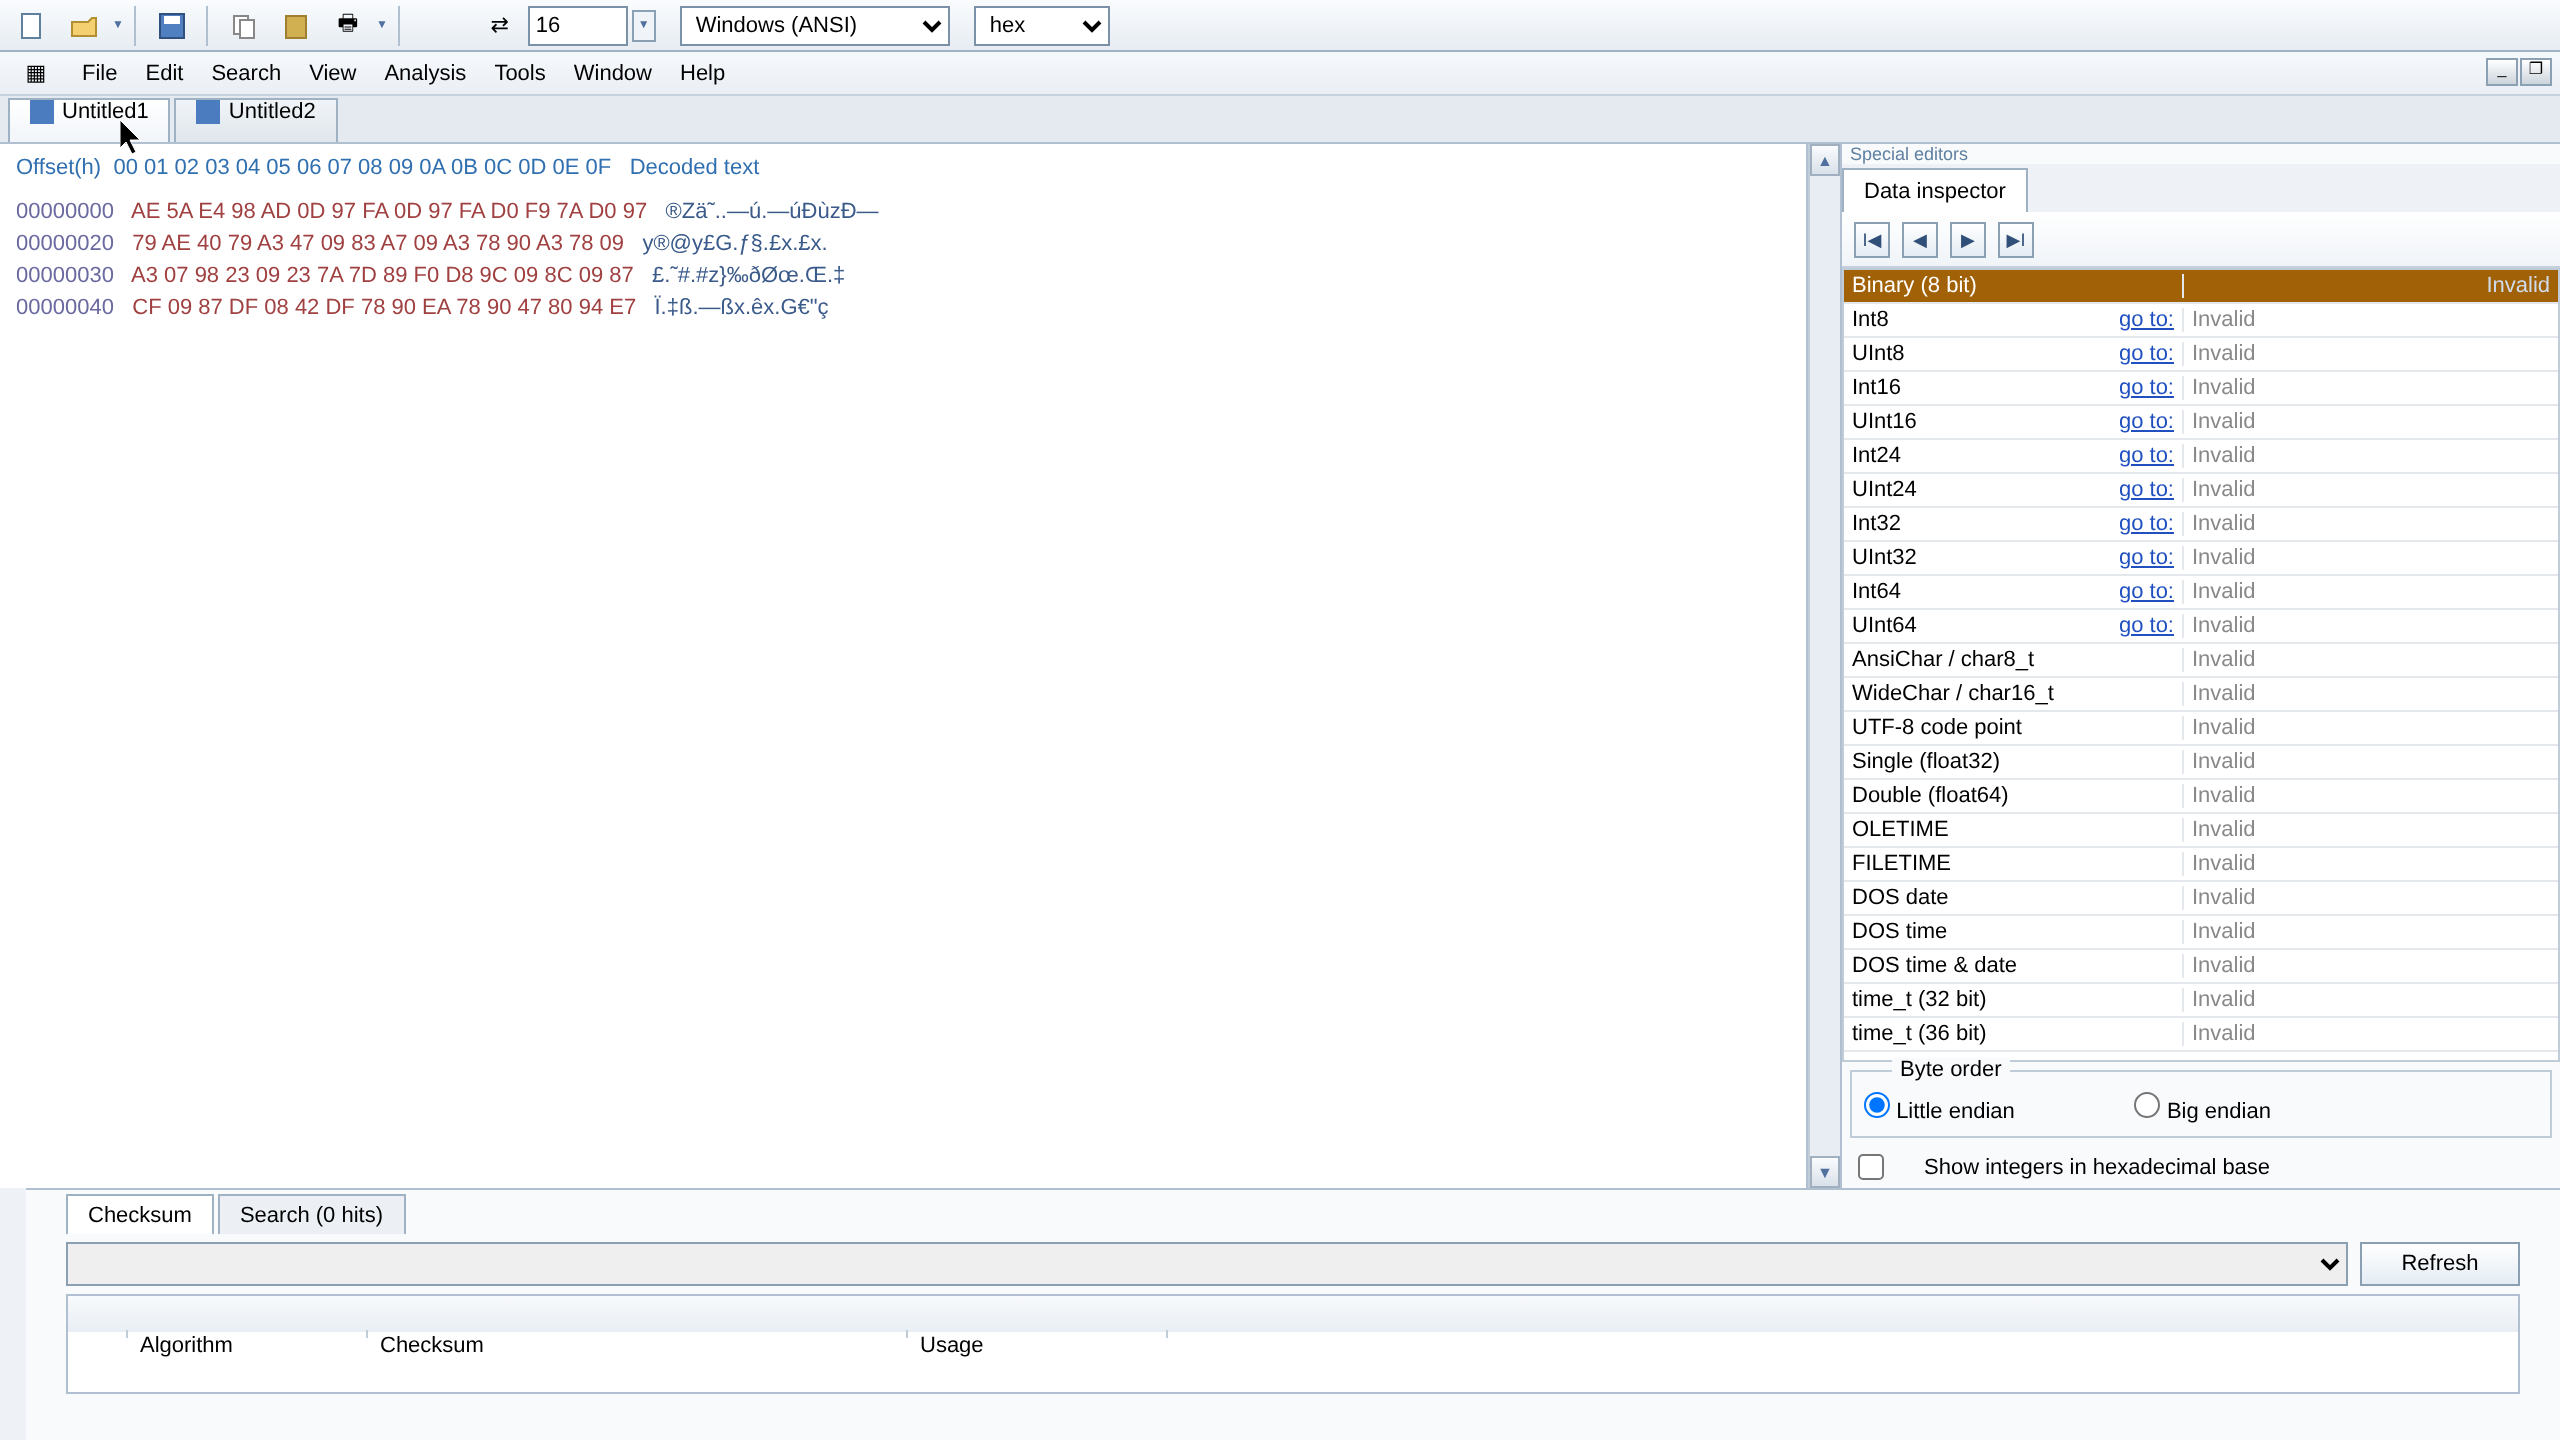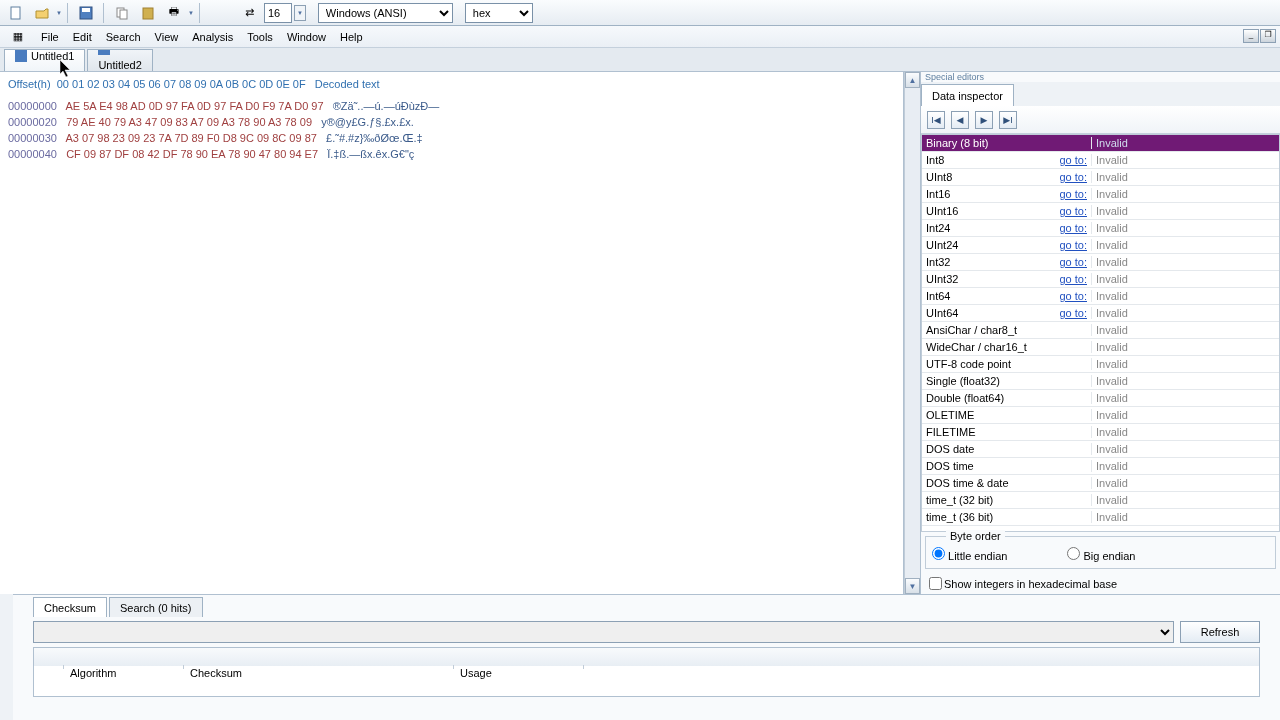--- a/index.html
+++ b/index.html
@@ -5,48 +5,48 @@
 * { margin: 0; padding: 0; box-sizing: border-box; font-family: Tahoma, sans-serif; font-size: 11px; }
 body { background: #eef2f6; width: 1280px; height: 720px; overflow: hidden; position: relative; }
 .toolbar { height: 26px; background: linear-gradient(#fafcfe,#e6ecf2); border-bottom: 1px solid #9fb2c4; display: flex; align-items: center; padding: 0 4px; gap: 2px; }
 .tbtn { width: 24px; height: 22px; border: 1px solid transparent; display: flex; align-items: center; justify-content: center; cursor: pointer; }
 .sep { width: 2px; height: 20px; border-left: 1px solid #b0c0d0; margin: 0 3px; }
 .toolbar select, .toolbar input { height: 20px; border: 1px solid #7a91a8; font-size: 11px; padding: 0 3px; background: #fff; }
 .menubar { height: 22px; background: linear-gradient(#f6f9fc,#eaeff5); border-bottom: 1px solid #c4d0dc; display: flex; align-items: center; padding: 0 6px; }
 .menu { padding: 2px 7px; cursor: pointer; }
 .tabbar { height: 24px; background: #e4eaf0; border-bottom: 1px solid #b0c0d0; display: flex; align-items: flex-end; padding: 0 4px; }
 .tab { height: 22px; padding: 0 10px; border: 1px solid #9fb2c4; background: linear-gradient(#fff,#f1f5f9); display: flex; gap: 4px; margin-right: 2px; border-bottom: none; cursor: pointer; }
-.tab.inactive { background: linear-gradient(#f0f4f8,#e0e6ec); flex-direction: column; }
+.tab.inactive { background: linear-gradient(#f0f4f8,#e0e6ec); }
 .tab .ic { width: 12px; height: 12px; background: #4a7cbf; }
 .main { display: flex; height: 522px; }
 .hexview { flex: 1; background: #fff; overflow: auto; font-family: "Courier New", monospace; font-size: 13px; padding: 4px 8px; position: relative; border-right: 1px solid #b0c0d0; }
 .hexrow { white-space: pre; line-height: 16px; }
 .hexrow .off { color: #6a6aa0; }
 .hexrow .bytes { color: #a04040; }
 .hexrow .txt { color: #3a5a8a; }
 .hexhdr { color: #3070b0; }
 .vsb { width: 16px; background: #e8edf3; border-left: 1px solid #c0ccd8; position: relative; }
 .vsb .btn { height: 16px; background: linear-gradient(#fafcfe,#d8e0e8); border: 1px solid #a0b0c0; display: flex; align-items: center; justify-content: center; font-size: 8px; color: #5070a0; }
 .vsb .btn:last-child { position: absolute; bottom: 0; left: 0; right: 0; }
 .inspector { width: 360px; background: #f8fafc; display: flex; flex-direction: column; border-left: 1px solid #b0c0d0; }
 .inspector-tabs { height: 24px; display: flex; align-items: flex-end; background: #eef2f6; padding-top: 2px; }
 .insp-tab { height: 22px; padding: 0 10px; border: 1px solid #9fb2c4; background: #fff; display: flex; align-items: center; border-bottom: none; cursor: pointer; }
 .insp-nav { height: 28px; background: linear-gradient(#fff,#f0f4f8); border-bottom: 1px solid #c4d0dc; display: flex; align-items: center; padding: 0 6px; gap: 6px; }
 .insp-nav button { width: 18px; height: 18px; border: 1px solid #8ca0b4; background: linear-gradient(#fff,#e4ecf4); cursor: pointer; font-size: 9px; color: #30507a; }
 .types { flex: 1; overflow: auto; border: 1px solid #c0ccd8; background: #fff; margin: 0; }
 .trow { display: flex; height: 17px; border-bottom: 1px solid #e4e8ec; align-items: center; font-size: 11px; }
-.trow.sel { background: #701a75; color: #fff; }
+.trow.sel { background: #a16207; color: #fff; text-align: right; }
 .trow .tn { width: 170px; padding: 0 4px; display: flex; border-right: 1px solid #e4e8ec; }
 .trow .goto { color: #2050c0; text-decoration: underline; cursor: pointer; margin-left: auto; }
 .trow .tv { flex: 1; padding: 0 4px; color: #888; }
 .trow.sel .tv { color: #d0dcec; }
 .byteorder { border: 1px solid #c0ccd8; margin: 4px; padding: 6px; position: relative; }
 .byteorder legend { position: absolute; top: -7px; left: 20px; background: #f8fafc; padding: 0 4px; font-size: 11px; }
 .byteorder .opts { display: flex; gap: 60px; margin-top: 4px; }
-.showhex { padding: 4px 8px; display: flex; align-items: center; gap: 2px; }
+.showhex { padding: 4px 8px; display: flex; align-items: center; gap: 20px; }
 .bottom { position: absolute; left: 13px; right: 0; top: 594px; height: 126px; background: #f8fafc; border-top: 1px solid #b0c0d0; }
 .btabs { height: 22px; display: flex; align-items: flex-end; padding: 0 20px; }
 .btab { height: 20px; padding: 0 10px; border: 1px solid #9fb2c4; background: #fff; display: flex; align-items: center; cursor: pointer; border-bottom: none; margin-right: 2px; }
 .btab.inactive { background: #ecf0f4; }
 .checksum-pane { padding: 4px 20px; }
 .checksum-row { display: flex; gap: 6px; align-items: center; }
 .checksum-row select { flex: 1; height: 22px; border: 1px solid #8ca0b4; }
 .checksum-row button { width: 80px; height: 22px; border: 1px solid #8ca0b4; background: linear-gradient(#fff,#e4ecf4); cursor: pointer; }
 .ck-table { margin-top: 4px; border: 1px solid #b0c0d0; background: #fff; }
 .ck-hdr { display: flex; height: 18px; background: linear-gradient(#f8fafc,#e8eef4); }
@@ -88,21 +88,21 @@
   <div class="tbtn">
       <svg width="14" height="14">
         <rect x="2" y="2" width="10" height="11" fill="#d0b050" stroke="#a08030"></rect>
       </svg>
     </div>
   <div class="tbtn">🖶</div>
   <span style="font-size:6px;color:#5070a0">▼</span>
   <div class="sep"></div>
   <div style="width:30px"></div>
   <div class="tbtn">⇄</div>
-  <input type="text" style="width: 28px;" value="16">
+  <input type="text" style="width: 50px;" value="16">
   <span style="font-size:6px;color:#5070a0;border:1px solid #8ca0b4;padding:4px 2px;background:#f0f4f8">▼</span>
   <div style="width:8px"></div>
   <select style="width:135px"><option>Windows (ANSI)</option></select>
   <div style="width:8px"></div>
   <select style="width:68px"><option>hex</option></select>
 </div>
 
 <div class="menubar">
   <div class="tbtn" style="margin-right:4px">▦</div>
   <div class="menu">File</div>

